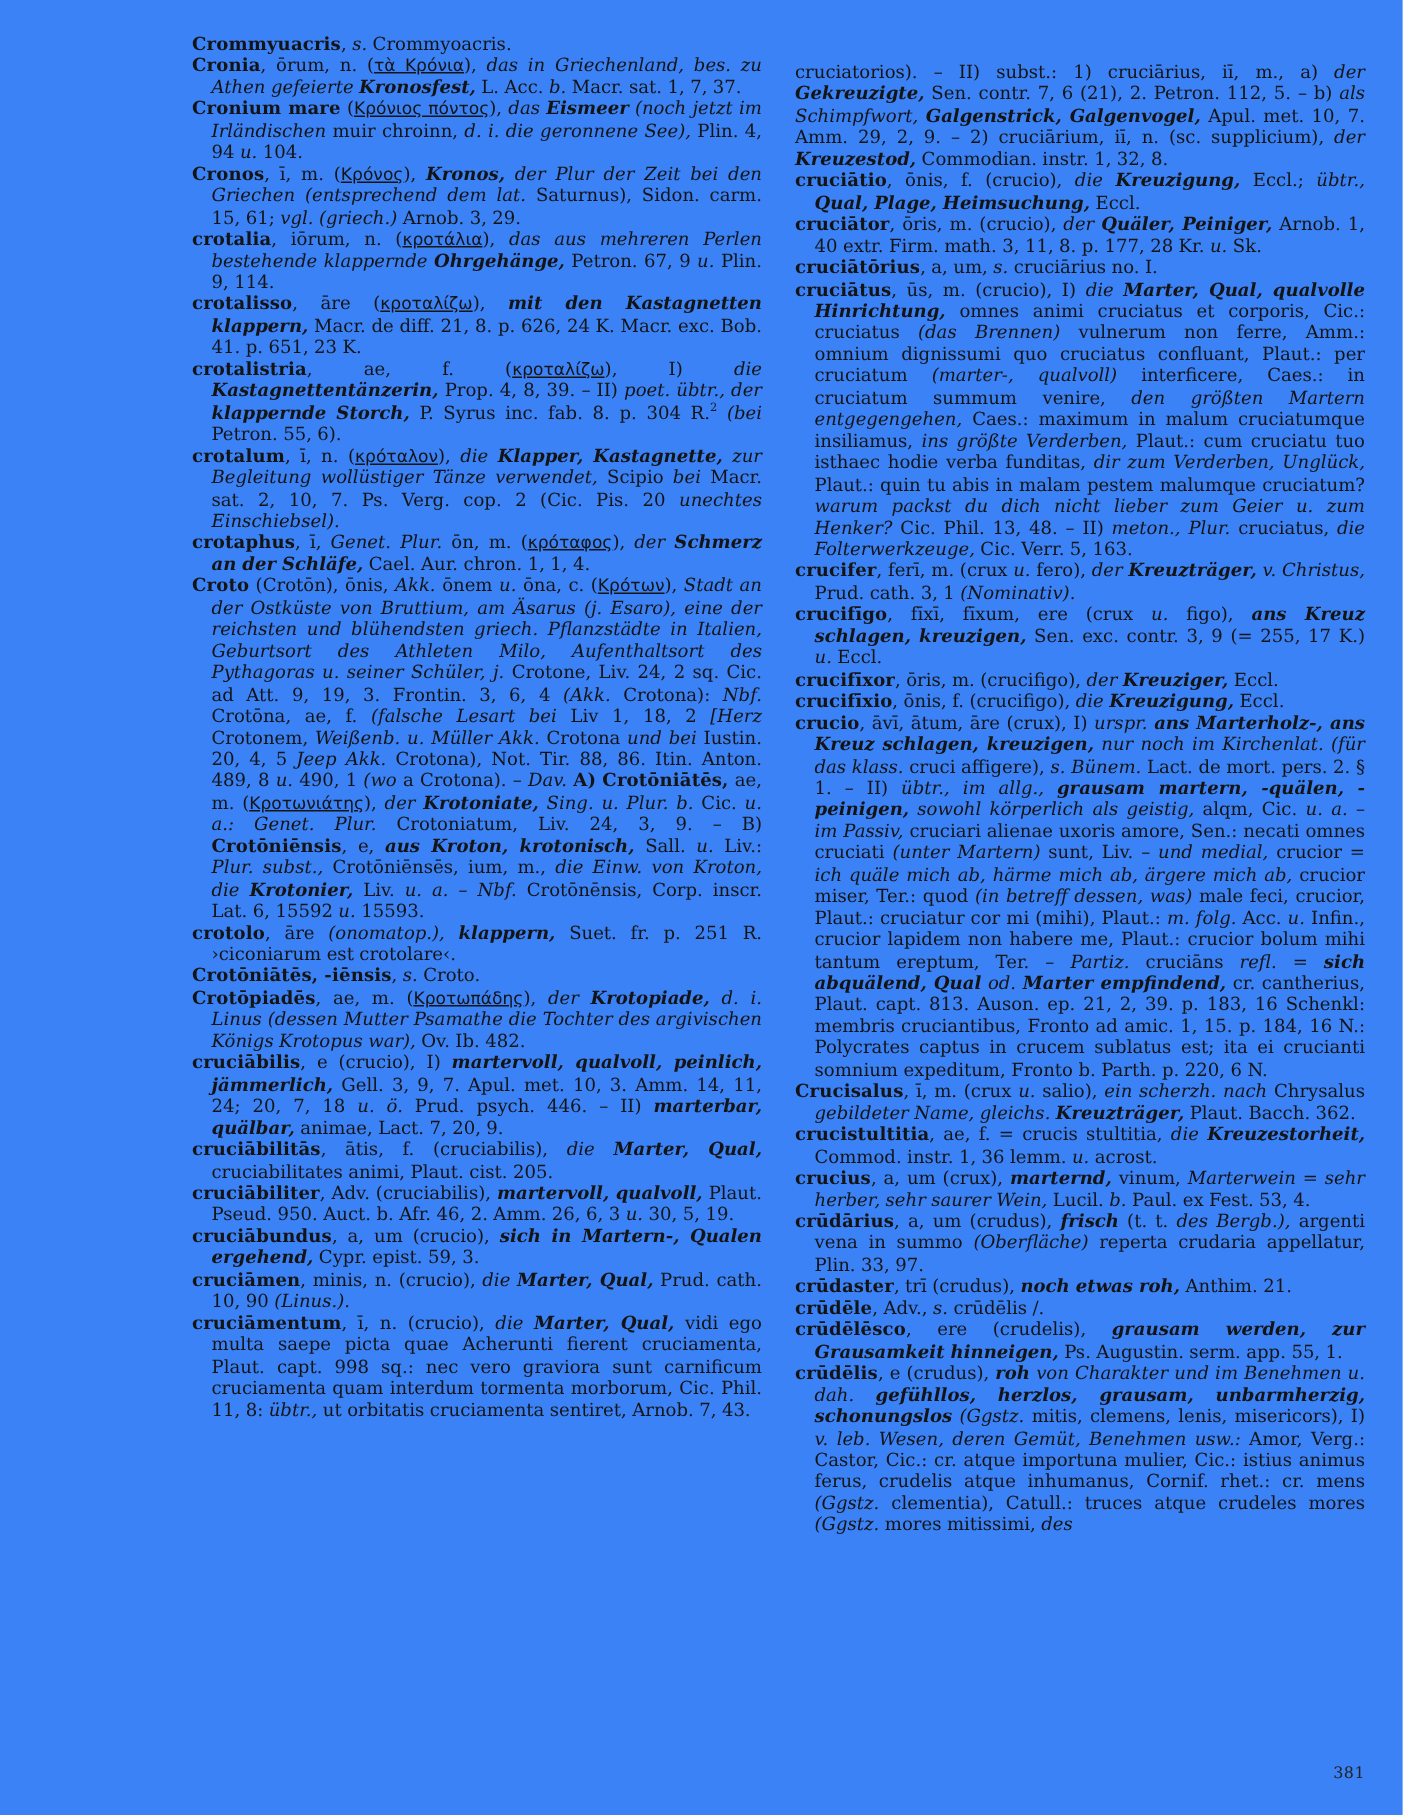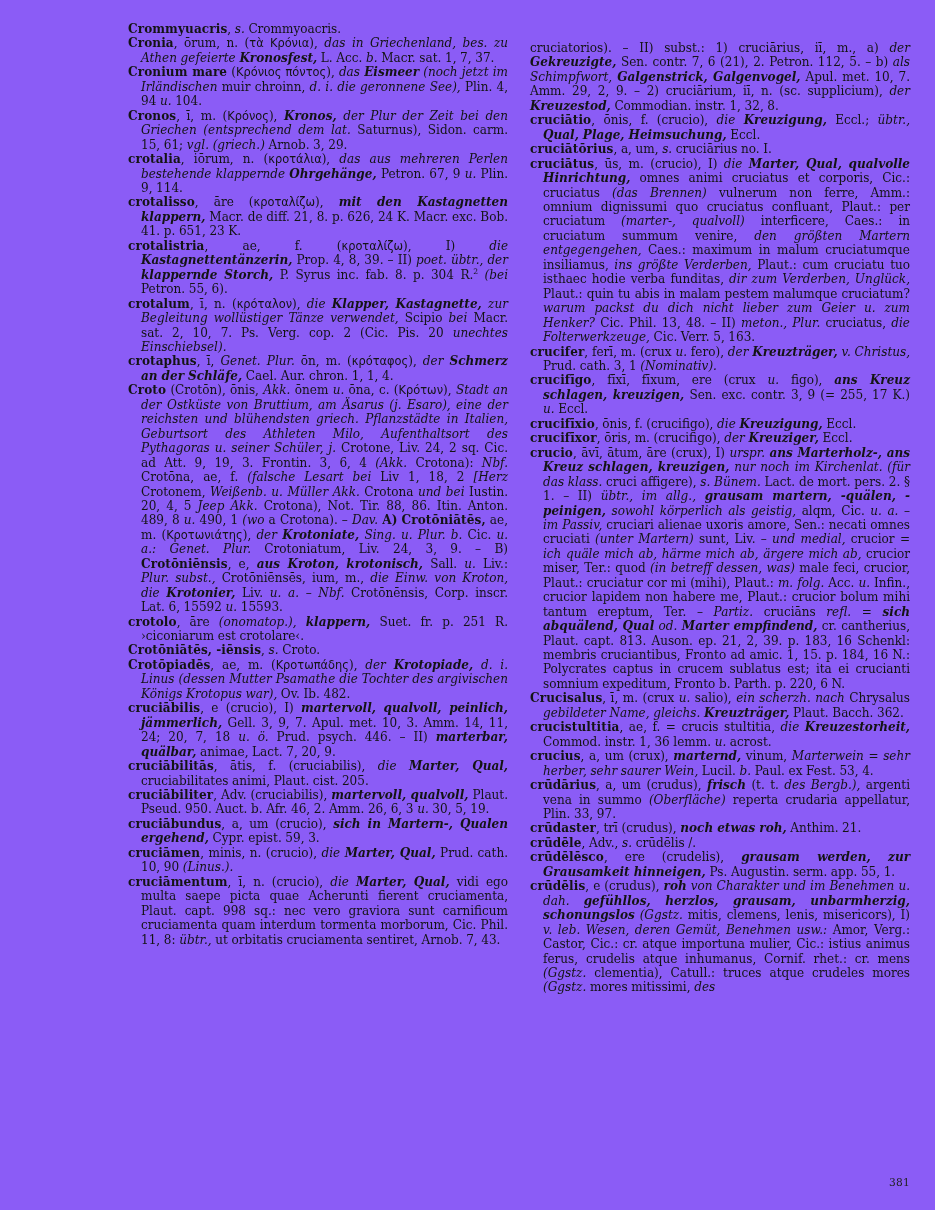--- a/index.html
+++ b/index.html
@@ -13,21 +13,21 @@
     position: relative;
     font-family: "DejaVu Serif", "Liberation Serif", serif;
     color: #141414;
     overflow: hidden;
   }
   .page {
     position: absolute;
     left: 0; top: 0;
     width: 935px;
     height: 1210px;
-    background: #8b5cf6;
+    background: #3b82f6;
   }
   .columns {
     position: absolute;
     left: 128px;
     top: 22px;
     width: 782px;
     height: 1140px;
     display: flex;
     gap: 22px;
   }
@@ -69,20 +69,21 @@
     font-style: italic;
   }
   .bi {
     font-weight: bold;
     font-style: italic;
   }
   .gr {
     font-family: "DejaVu Sans", sans-serif;
     font-size: 11.4px;
     font-style: normal;
+    text-decoration: underline;
   }
   sup {
     font-size: 7.6px;
     vertical-align: super;
     line-height: 0;
   }
   .folio {
     position: absolute;
     right: 25px;
     bottom: 22px;
@@ -117,26 +118,27 @@
       <div class="entry"><span class="hw">cruciābilitās</span>, ātis, f. (cruciabilis), <i>die</i> <span class="bi">Marter, Qual,</span> cruciabilitates animi, Plaut. cist. 205.</div>
       <div class="entry"><span class="hw">cruciābiliter</span>, Adv. (cruciabilis), <span class="bi">martervoll, qualvoll,</span> Plaut. Pseud. 950. Auct. b. Afr. 46, 2. Amm. 26, 6, 3 <i>u.</i> 30, 5, 19.</div>
       <div class="entry"><span class="hw">cruciābundus</span>, a, um (crucio), <span class="bi">sich in Martern-, Qualen ergehend,</span> Cypr. epist. 59, 3.</div>
       <div class="entry"><span class="hw">cruciāmen</span>, minis, n. (crucio), <i>die</i> <span class="bi">Marter, Qual,</span> Prud. cath. 10, 90 <i>(Linus.).</i></div>
       <div class="entry"><span class="hw">cruciāmentum</span>, ī, n. (crucio), <i>die</i> <span class="bi">Marter, Qual,</span> vidi ego multa saepe picta quae Acherunti fierent cruciamenta, Plaut. capt. 998 sq.: nec vero graviora sunt carnificum cruciamenta quam interdum tormenta morborum, Cic. Phil. 11, 8: <i>übtr.,</i> ut orbitatis cruciamenta sentiret, Arnob. 7, 43.</div>
     </div>
 
     <div class="col col-right">
       <div class="entry cont">cruciatorios). – II) subst.: 1) cruciārius, iī, m., a) <i>der</i> <span class="bi">Gekreuzigte,</span> Sen. contr. 7, 6 (21), 2. Petron. 112, 5. – b) <i>als Schimpfwort,</i> <span class="bi">Galgenstrick, Galgenvogel,</span> Apul. met. 10, 7. Amm. 29, 2, 9. – 2) cruciārium, iī, n. (sc. supplicium), <i>der</i> <span class="bi">Kreuzestod,</span> Commodian. instr. 1, 32, 8.</div>
       <div class="entry"><span class="hw">cruciātio</span>, ōnis, f. (crucio), <i>die</i> <span class="bi">Kreuzigung,</span> Eccl.; <i>übtr.,</i> <span class="bi">Qual, Plage, Heimsuchung,</span> Eccl.</div>
+      <div class="entry"><span class="hw">cruciātor</span>, ōris, m. (crucio), <i>der</i> <span class="bi">Quäler, Peiniger,</span> Arnob. 1, 40 extr. Firm. math. 3, 11, 8. p. 177, 28 Kr. <i>u.</i> Sk.</div>
       <div class="entry"><span class="hw">cruciātōrius</span>, a, um, <i>s.</i> cruciārius no. I.</div>
       <div class="entry"><span class="hw">cruciātus</span>, ūs, m. (crucio), I) <i>die</i> <span class="bi">Marter, Qual, qualvolle Hinrichtung,</span> omnes animi cruciatus et corporis, Cic.: cruciatus <i>(das Brennen)</i> vulnerum non ferre, Amm.: omnium dignissumi quo cruciatus confluant, Plaut.: per cruciatum <i>(marter-, qualvoll)</i> interficere, Caes.: in cruciatum summum venire, <i>den größten Martern entgegengehen,</i> Caes.: maximum in malum cruciatumque insiliamus, <i>ins größte Verderben,</i> Plaut.: cum cruciatu tuo isthaec hodie verba funditas, <i>dir zum Verderben, Unglück,</i> Plaut.: quin tu abis in malam pestem malumque cruciatum? <i>warum packst du dich nicht lieber zum Geier u. zum Henker?</i> Cic. Phil. 13, 48. – II) <i>meton., Plur.</i> cruciatus, <i>die Folterwerkzeuge,</i> Cic. Verr. 5, 163.</div>
       <div class="entry"><span class="hw">crucifer</span>, ferī, m. (crux <i>u.</i> fero), <i>der</i> <span class="bi">Kreuzträger,</span> <i>v. Christus,</i> Prud. cath. 3, 1 <i>(Nominativ).</i></div>
       <div class="entry"><span class="hw">crucifīgo</span>, fīxī, fīxum, ere (crux <i>u.</i> figo), <span class="bi">ans Kreuz schlagen, kreuzigen,</span> Sen. exc. contr. 3, 9 (= 255, 17 K.) <i>u.</i> Eccl.</div>
+      <div class="entry"><span class="hw">crucifīxor</span>, ōris, m. (crucifigo), <i>der</i> <span class="bi">Kreuziger,</span> Eccl.</div>
       <div class="entry"><span class="hw">crucifīxio</span>, ōnis, f. (crucifigo), <i>die</i> <span class="bi">Kreuzigung,</span> Eccl.</div>
-      <div class="entry"><span class="hw">crucifīxor</span>, ōris, m. (crucifigo), <i>der</i> <span class="bi">Kreuziger,</span> Eccl.</div>
       <div class="entry"><span class="hw">crucio</span>, āvī, ātum, āre (crux), I) <i>urspr.</i> <span class="bi">ans Marterholz-, ans Kreuz schlagen, kreuzigen,</span> <i>nur noch im Kirchenlat. (für das klass.</i> cruci affigere), <i>s. Bünem.</i> Lact. de mort. pers. 2. § 1. – II) <i>übtr., im allg.,</i> <span class="bi">grausam martern, -quälen, -peinigen,</span> <i>sowohl körperlich als geistig,</i> alqm, Cic. <i>u. a.</i> – <i>im Passiv,</i> cruciari alienae uxoris amore, Sen.: necati omnes cruciati <i>(unter Martern)</i> sunt, Liv. – <i>und medial,</i> crucior = <i>ich quäle mich ab, härme mich ab, ärgere mich ab,</i> crucior miser, Ter.: quod <i>(in betreff dessen, was)</i> male feci, crucior, Plaut.: cruciatur cor mi (mihi), Plaut.: <i>m. folg.</i> Acc. <i>u.</i> Infin., crucior lapidem non habere me, Plaut.: crucior bolum mihi tantum ereptum, Ter. – <i>Partiz.</i> cruciāns <i>refl.</i> = <span class="bi">sich abquälend, Qual</span> <i>od.</i> <span class="bi">Marter empfindend,</span> cr. cantherius, Plaut. capt. 813. Auson. ep. 21, 2, 39. p. 183, 16 Schenkl: membris cruciantibus, Fronto ad amic. 1, 15. p. 184, 16 N.: Polycrates captus in crucem sublatus est; ita ei crucianti somnium expeditum, Fronto b. Parth. p. 220, 6 N.</div>
       <div class="entry"><span class="hw">Crucisalus</span>, ī, m. (crux <i>u.</i> salio), <i>ein scherzh. nach</i> Chrysalus <i>gebildeter Name, gleichs.</i> <span class="bi">Kreuzträger,</span> Plaut. Bacch. 362.</div>
       <div class="entry"><span class="hw">crucistultitia</span>, ae, f. = crucis stultitia, <i>die</i> <span class="bi">Kreuzestorheit,</span> Commod. instr. 1, 36 lemm. <i>u.</i> acrost.</div>
       <div class="entry"><span class="hw">crucius</span>, a, um (crux), <span class="bi">marternd,</span> vinum, <i>Marterwein = sehr herber, sehr saurer Wein,</i> Lucil. <i>b.</i> Paul. ex Fest. 53, 4.</div>
       <div class="entry"><span class="hw">crūdārius</span>, a, um (crudus), <span class="bi">frisch</span> (t. t. <i>des Bergb.),</i> argenti vena in summo <i>(Oberfläche)</i> reperta crudaria appellatur, Plin. 33, 97.</div>
       <div class="entry"><span class="hw">crūdaster</span>, trī (crudus), <span class="bi">noch etwas roh,</span> Anthim. 21.</div>
       <div class="entry"><span class="hw">crūdēle</span>, Adv., <i>s.</i> crūdēlis /.</div>
       <div class="entry"><span class="hw">crūdēlēsco</span>, ere (crudelis), <span class="bi">grausam werden, zur Grausamkeit hinneigen,</span> Ps. Augustin. serm. app. 55, 1.</div>
       <div class="entry"><span class="hw">crūdēlis</span>, e (crudus), <span class="bi">roh</span> <i>von Charakter und im Benehmen u. dah.</i> <span class="bi">gefühllos, herzlos, grausam, unbarmherzig, schonungslos</span> <i>(Ggstz.</i> mitis, clemens, lenis, misericors), I) <i>v. leb. Wesen, deren Gemüt, Benehmen usw.:</i> Amor, Verg.: Castor, Cic.: cr. atque importuna mulier, Cic.: istius animus ferus, crudelis atque inhumanus, Cornif. rhet.: cr. mens <i>(Ggstz.</i> clementia), Catull.: truces atque crudeles mores <i>(Ggstz.</i> mores mitissimi, <i>des</i></div>
     </div>

